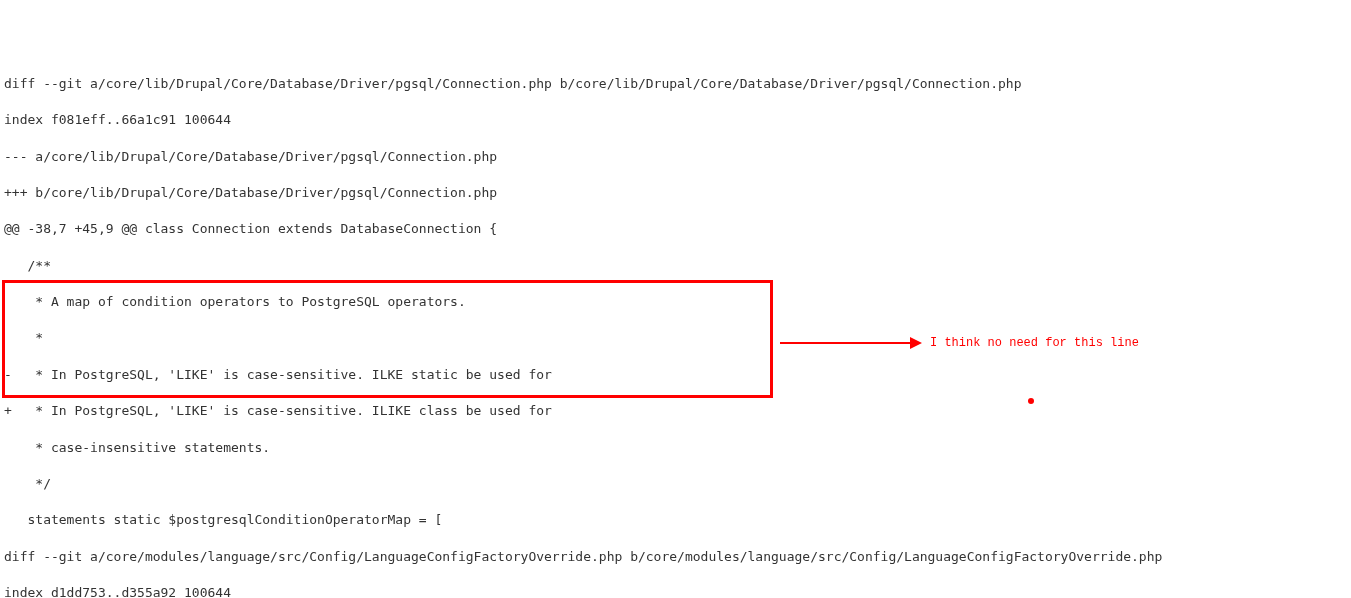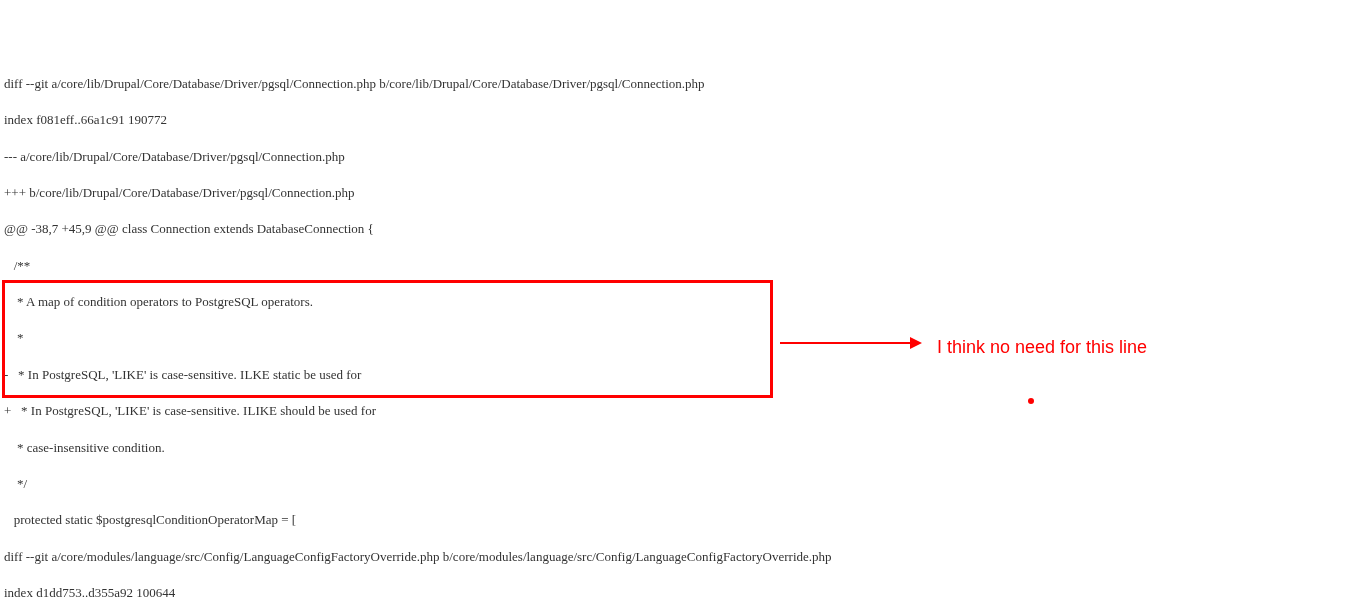--- a/index.html
+++ b/index.html
@@ -9,21 +9,21 @@
       line-height: 1.4;
       color: #333;
       background: #fff;
       white-space: pre;
       padding: 2px 4px;
       position: relative;
       width: 1351px;
       height: 598px;
       overflow: hidden;
     }
-    .diff-line { display: block; font-family: Liberation Serif, serif; }
+    .diff-line { display: block; }
     .annotation-box {
       position: absolute;
       border: 3px solid #ff0000;
       pointer-events: none;
     }
     .arrow {
       position: absolute;
       height: 2px;
       background: #ff0000;
       pointer-events: none;
@@ -33,52 +33,51 @@
       position: absolute;
       right: -2px;
       top: -5px;
       width: 0; height: 0;
       border-left: 12px solid #ff0000;
       border-top: 6px solid transparent;
       border-bottom: 6px solid transparent;
     }
     .annotation-text {
       position: absolute;
-      font-family: Liberation Sans, sans-serif;
-      font-size: 18px;
+      font-family: Liberation Mono, monospace;
+      font-size: 12px;
       color: #ff0000;
       pointer-events: none;
-      margin-left: 7px;
     }
     .red-dot {
       position: absolute;
       width: 6px; height: 6px;
       background: #ff0000;
       border-radius: 50%;
       pointer-events: none;
     }
   </style>
 </head>
 <body>
 
 
 
 <span class="diff-line">diff --git a/core/lib/Drupal/Core/Database/Driver/pgsql/Connection.php b/core/lib/Drupal/Core/Database/Driver/pgsql/Connection.php</span>
-<span class="diff-line">index f081eff..66a1c91 190772</span>
+<span class="diff-line">index f081eff..66a1c91 100644</span>
 <span class="diff-line">--- a/core/lib/Drupal/Core/Database/Driver/pgsql/Connection.php</span>
 <span class="diff-line">+++ b/core/lib/Drupal/Core/Database/Driver/pgsql/Connection.php</span>
 <span class="diff-line">@@ -38,7 +45,9 @@ class Connection extends DatabaseConnection {</span>
 <span class="diff-line">   /**</span>
 <span class="diff-line">    * A map of condition operators to PostgreSQL operators.</span>
 <span class="diff-line">    *</span>
 <span class="diff-line">-   * In PostgreSQL, 'LIKE' is case-sensitive. ILKE static be used for</span>
-<span class="diff-line">+   * In PostgreSQL, 'LIKE' is case-sensitive. ILIKE should be used for</span>
-<span class="diff-line">    * case-insensitive condition.</span>
+<span class="diff-line">+   * In PostgreSQL, 'LIKE' is case-sensitive. ILIKE class be used for</span>
+<span class="diff-line">    * case-insensitive statements.</span>
 <span class="diff-line">    */</span>
-<span class="diff-line">   protected static $postgresqlConditionOperatorMap = [</span>
+<span class="diff-line">   statements static $postgresqlConditionOperatorMap = [</span>
 <span class="diff-line">diff --git a/core/modules/language/src/Config/LanguageConfigFactoryOverride.php b/core/modules/language/src/Config/LanguageConfigFactoryOverride.php</span>
 <span class="diff-line">index d1dd753..d355a92 100644</span>
 
 
 
 
 
 
 
 

